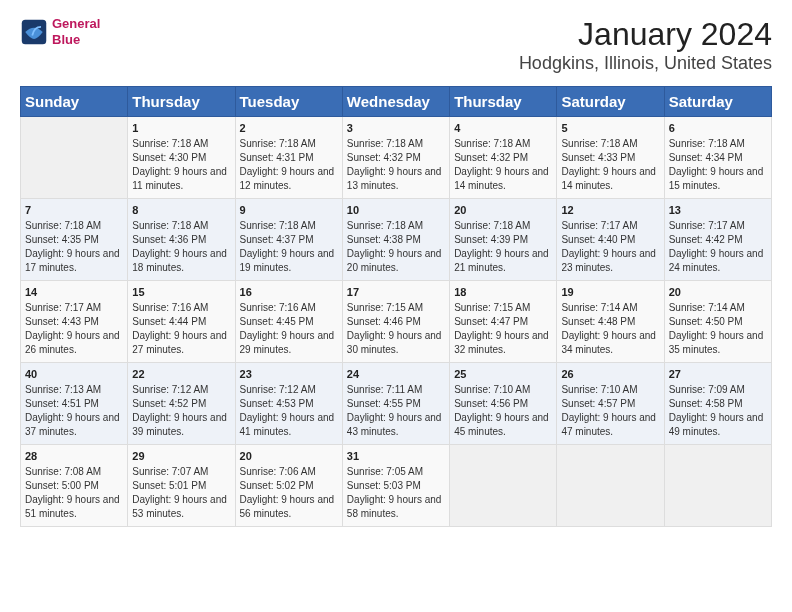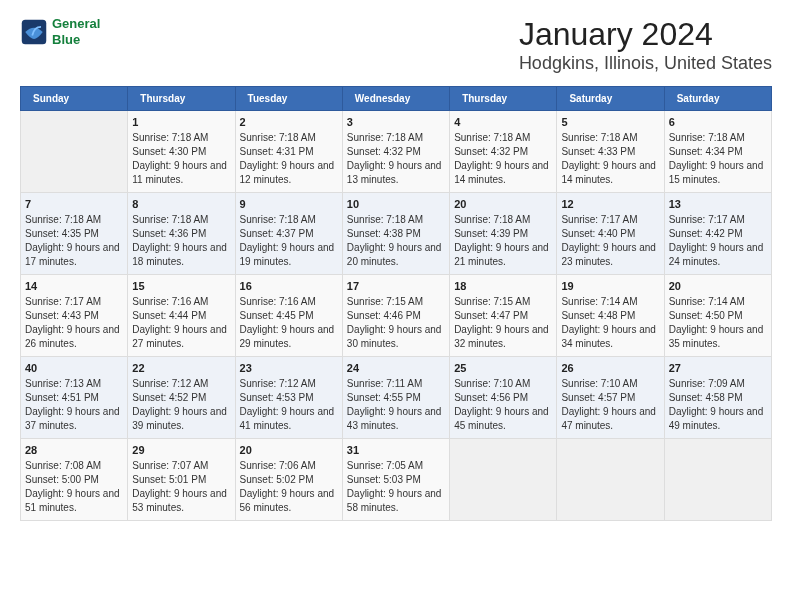--- a/index.html
+++ b/index.html
@@ -17,52 +17,53 @@
       margin-bottom: 12px;
     }
     .logo {
       display: flex;
       align-items: center;
       gap: 4px;
     }
     .logo-text {
       font-size: 13px;
       font-weight: bold;
-      color: #15803d;
+      color: #be185d;
       line-height: 1.2;
     }
     .logo-icon {
       width: 28px;
       height: 28px;
     }
     .title-block {
+      text-align: right;
     }
     .month-title {
       font-size: 32px;
       font-weight: normal;
       color: #222;
     }
     .location {
       font-size: 18px;
       color: #444;
     }
     table {
       width: 100%;
       border-collapse: collapse;
       font-size: 10.5px;
     }
     thead tr {
       background-color: #3a6db5;
       color: #fff;
     }
     thead th {
-      padding: 6px 12px;
+      padding: 6px 4px;
       text-align: left;
       font-weight: bold;
-      font-size: 10px;
+      font-size: 15px;
       border: 1px solid #2e5a9c;
     }
     tbody tr {
       border-bottom: 1px solid #ccc;
     }
     tbody tr:nth-child(odd) {
       background-color: #f9f9f9;
     }
     tbody tr:nth-child(even) {
       background-color: #eef2f8;

